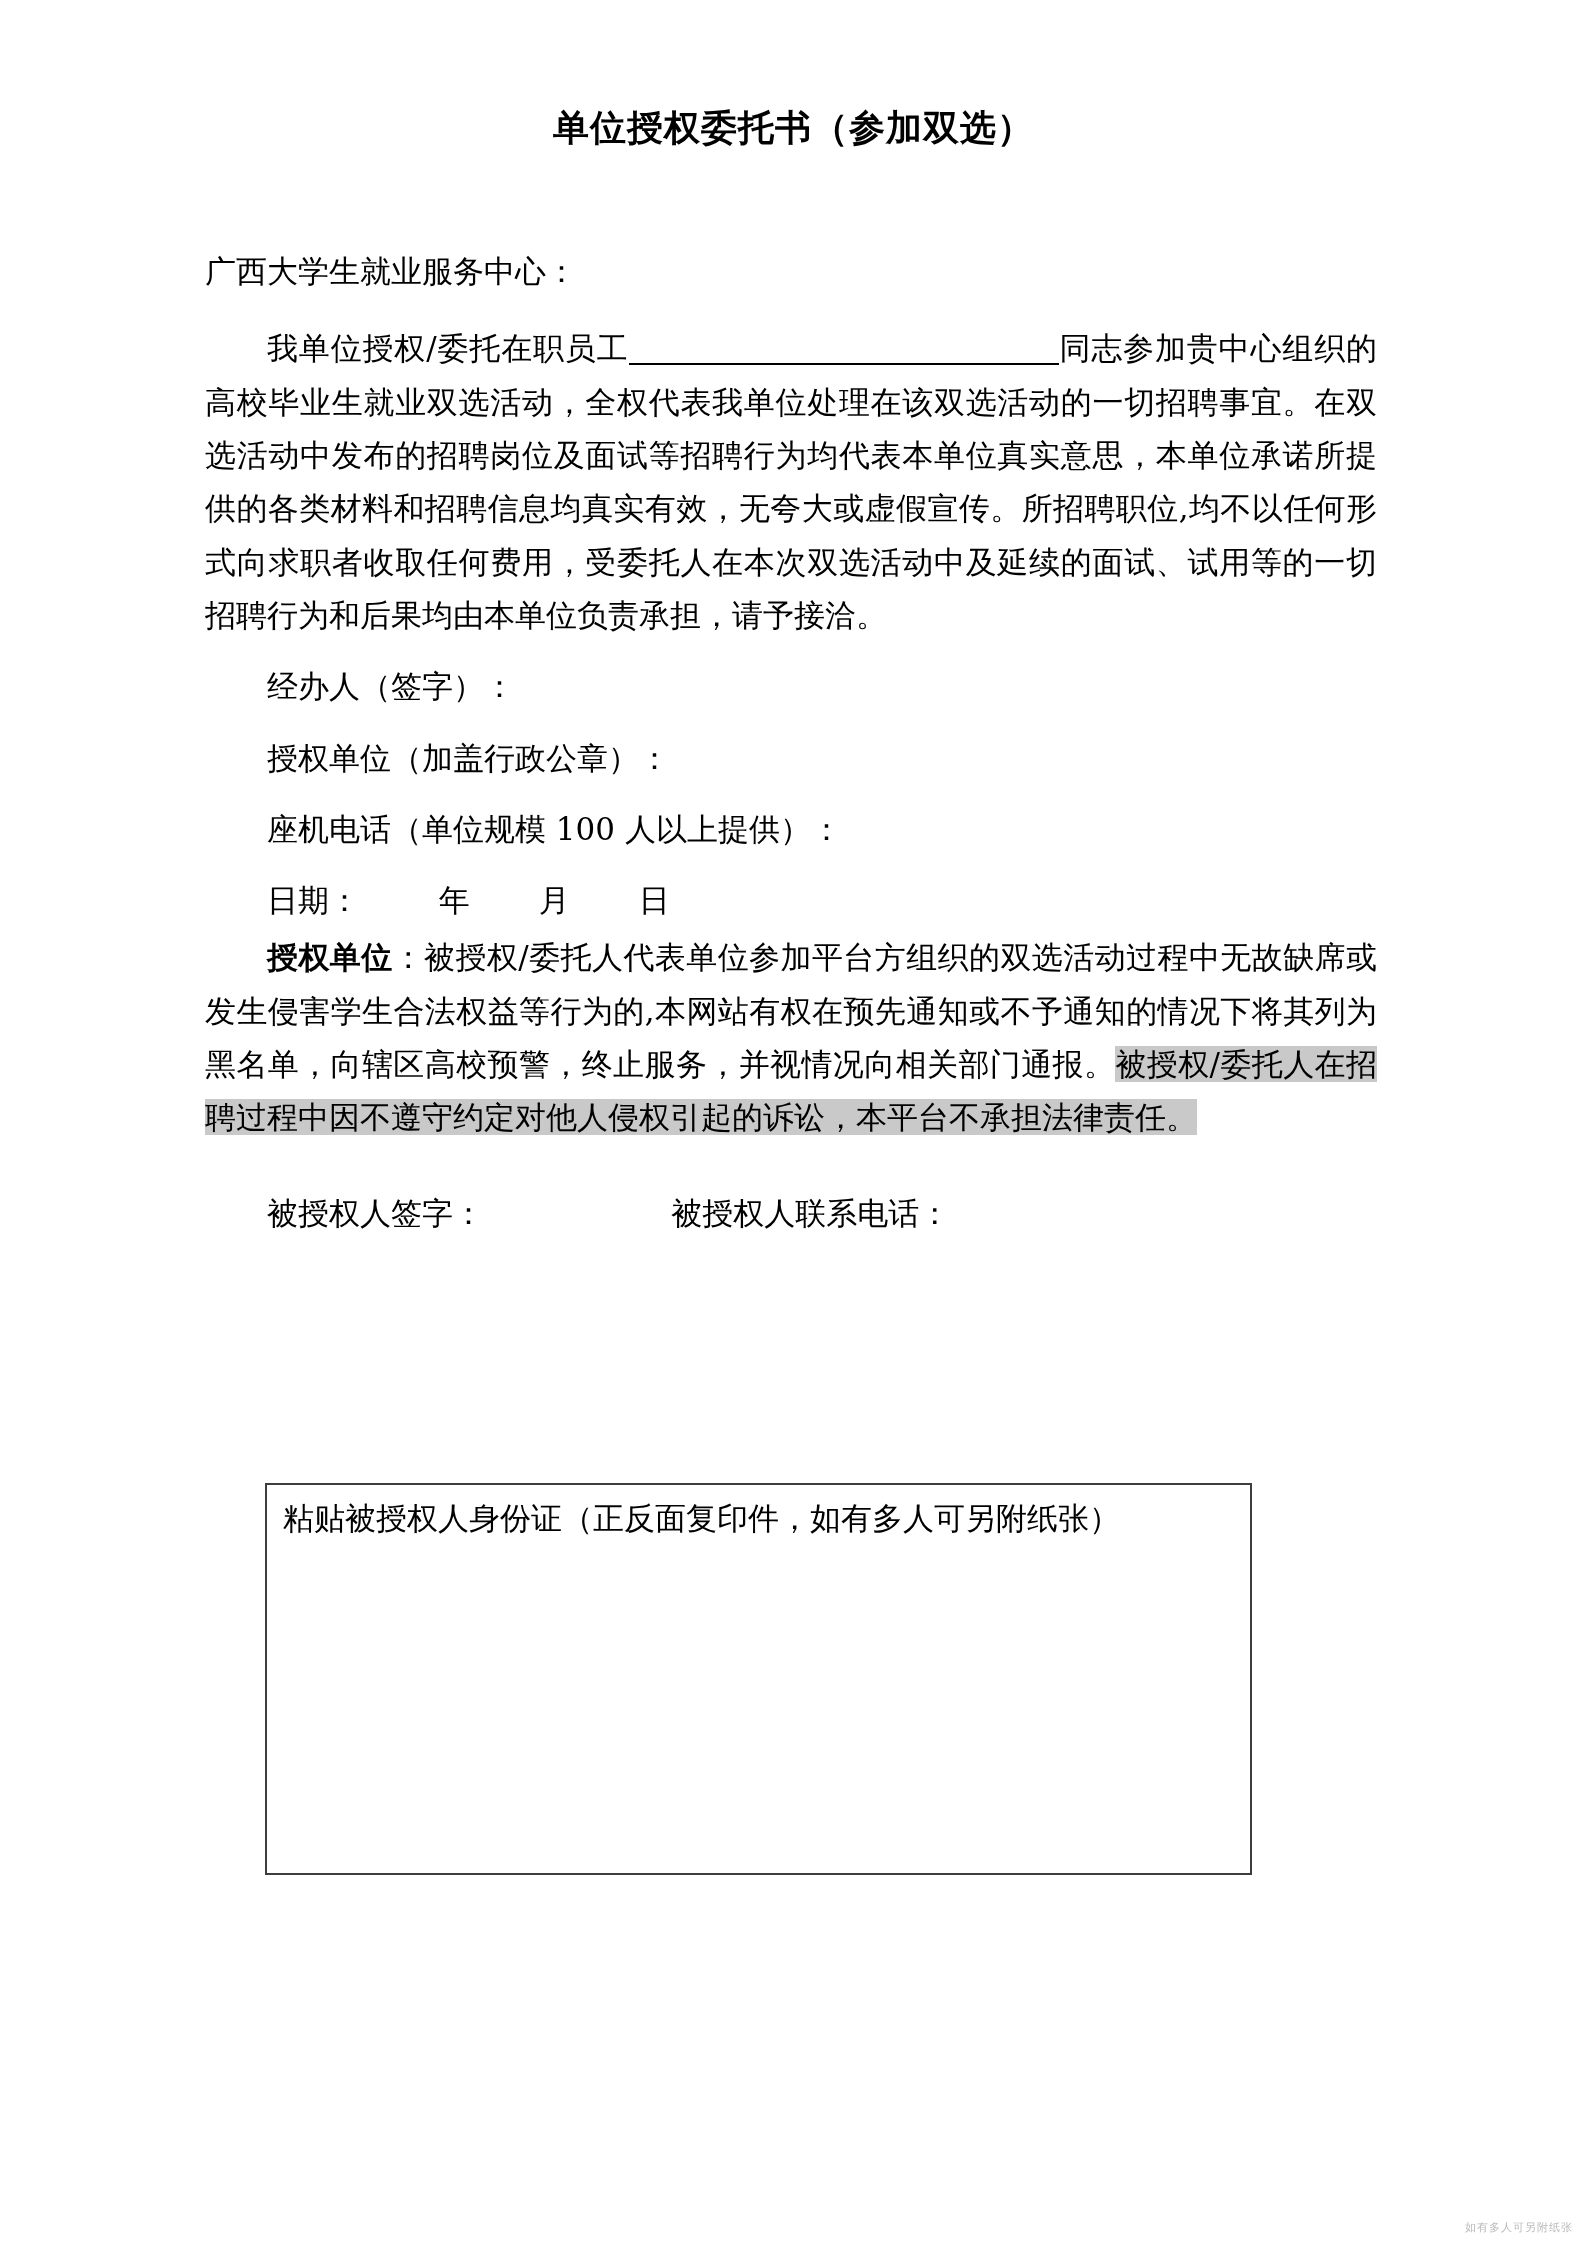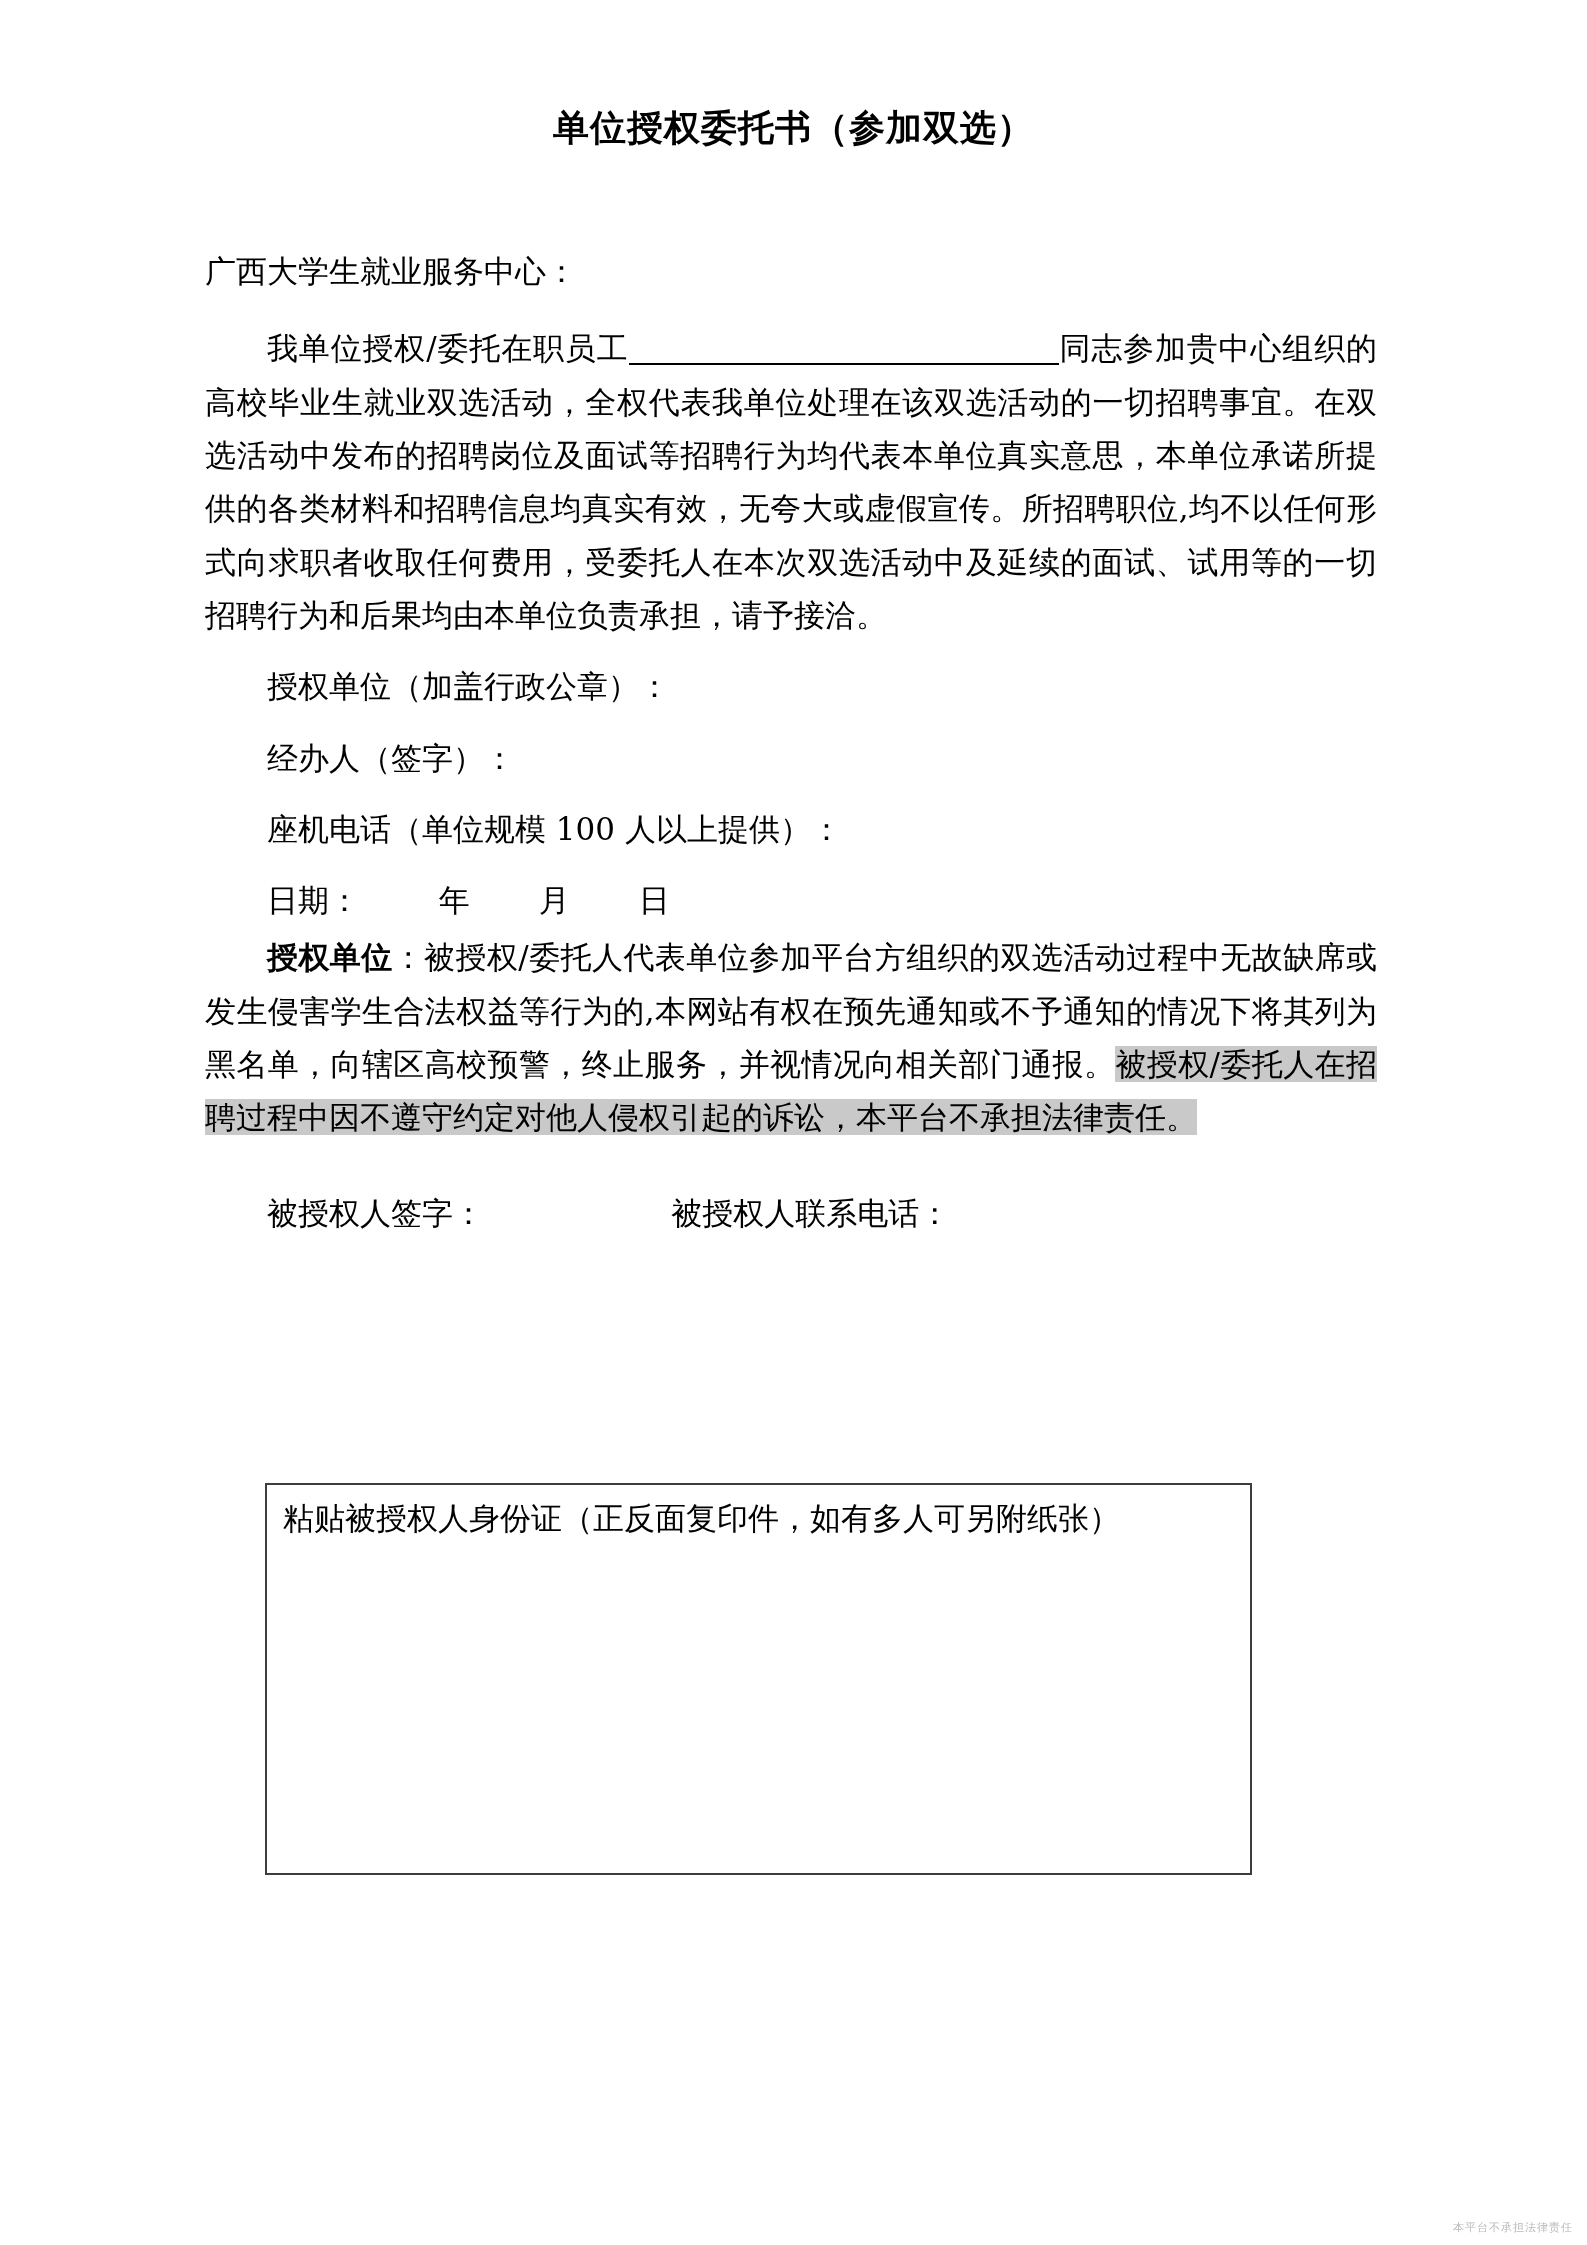--- a/index.html
+++ b/index.html
@@ -107,30 +107,30 @@
 <div class="page">
 
   <h1 class="doc-title">单位授权委托书（参加双选）</h1>
 
   <div class="body-block">
 
     <div class="salutation">广西大学生就业服务中心：</div>
 
     <div class="para"><span>我单位授权/委托在职员工</span><span class="blank-line blank-underline-long"></span><span>同志参加贵中心组织的高校毕业生就业双选活动，全权代表我单位处理在该双选活动的一切招聘事宜。在双选活动中发布的招聘岗位及面试等招聘行为均代表本单位真实意思，本单位承诺所提供的各类材料和招聘信息均真实有效，无夸大或虚假宣传。所招聘职位,均不以任何形式向求职者收取任何费用，受委托人在本次双选活动中及延续的面试、试用等的一切招聘行为和后果均由本单位负责承担，请予接洽。</span></div>
 
+    <div class="field-line">经办人（签字）：</div>
     <div class="field-line">授权单位（加盖行政公章）：</div>
-    <div class="field-line">经办人（签字）：</div>
     <div class="field-line">座机电话（单位规模 100 人以上提供）：</div>
     <div class="date-line">日期：        年       月       日</div>
 
     <div class="para tight"><span class="notice-label">授权单位</span><span>：</span><span>被授权/委托人代表单位参加平台方组织的双选活动过程中无故缺席或发生侵害学生合法权益等行为的,本网站有权在预先通知或不予通知的情况下将其列为黑名单，向辖区高校预警，终止服务，并视情况向相关部门通报。</span><span class="hl">被授权/委托人在招聘过程中因不遵守约定对他人侵权引起的诉讼，本平台不承担法律责任。</span></div>
 
     <div class="sign-row">被授权人签字：                   被授权人联系电话：</div>
 
   </div>
 
   <div class="idcard-box">
     <div class="idcard-box-label">粘贴被授权人身份证（正反面复印件，如有多人可另附纸张）</div>
   </div>
 
-  <div class="watermark">本平台不承担法律责任</div>
+  <div class="watermark">如有多人可另附纸张</div>
 
 </div>
 
 </body></html>

